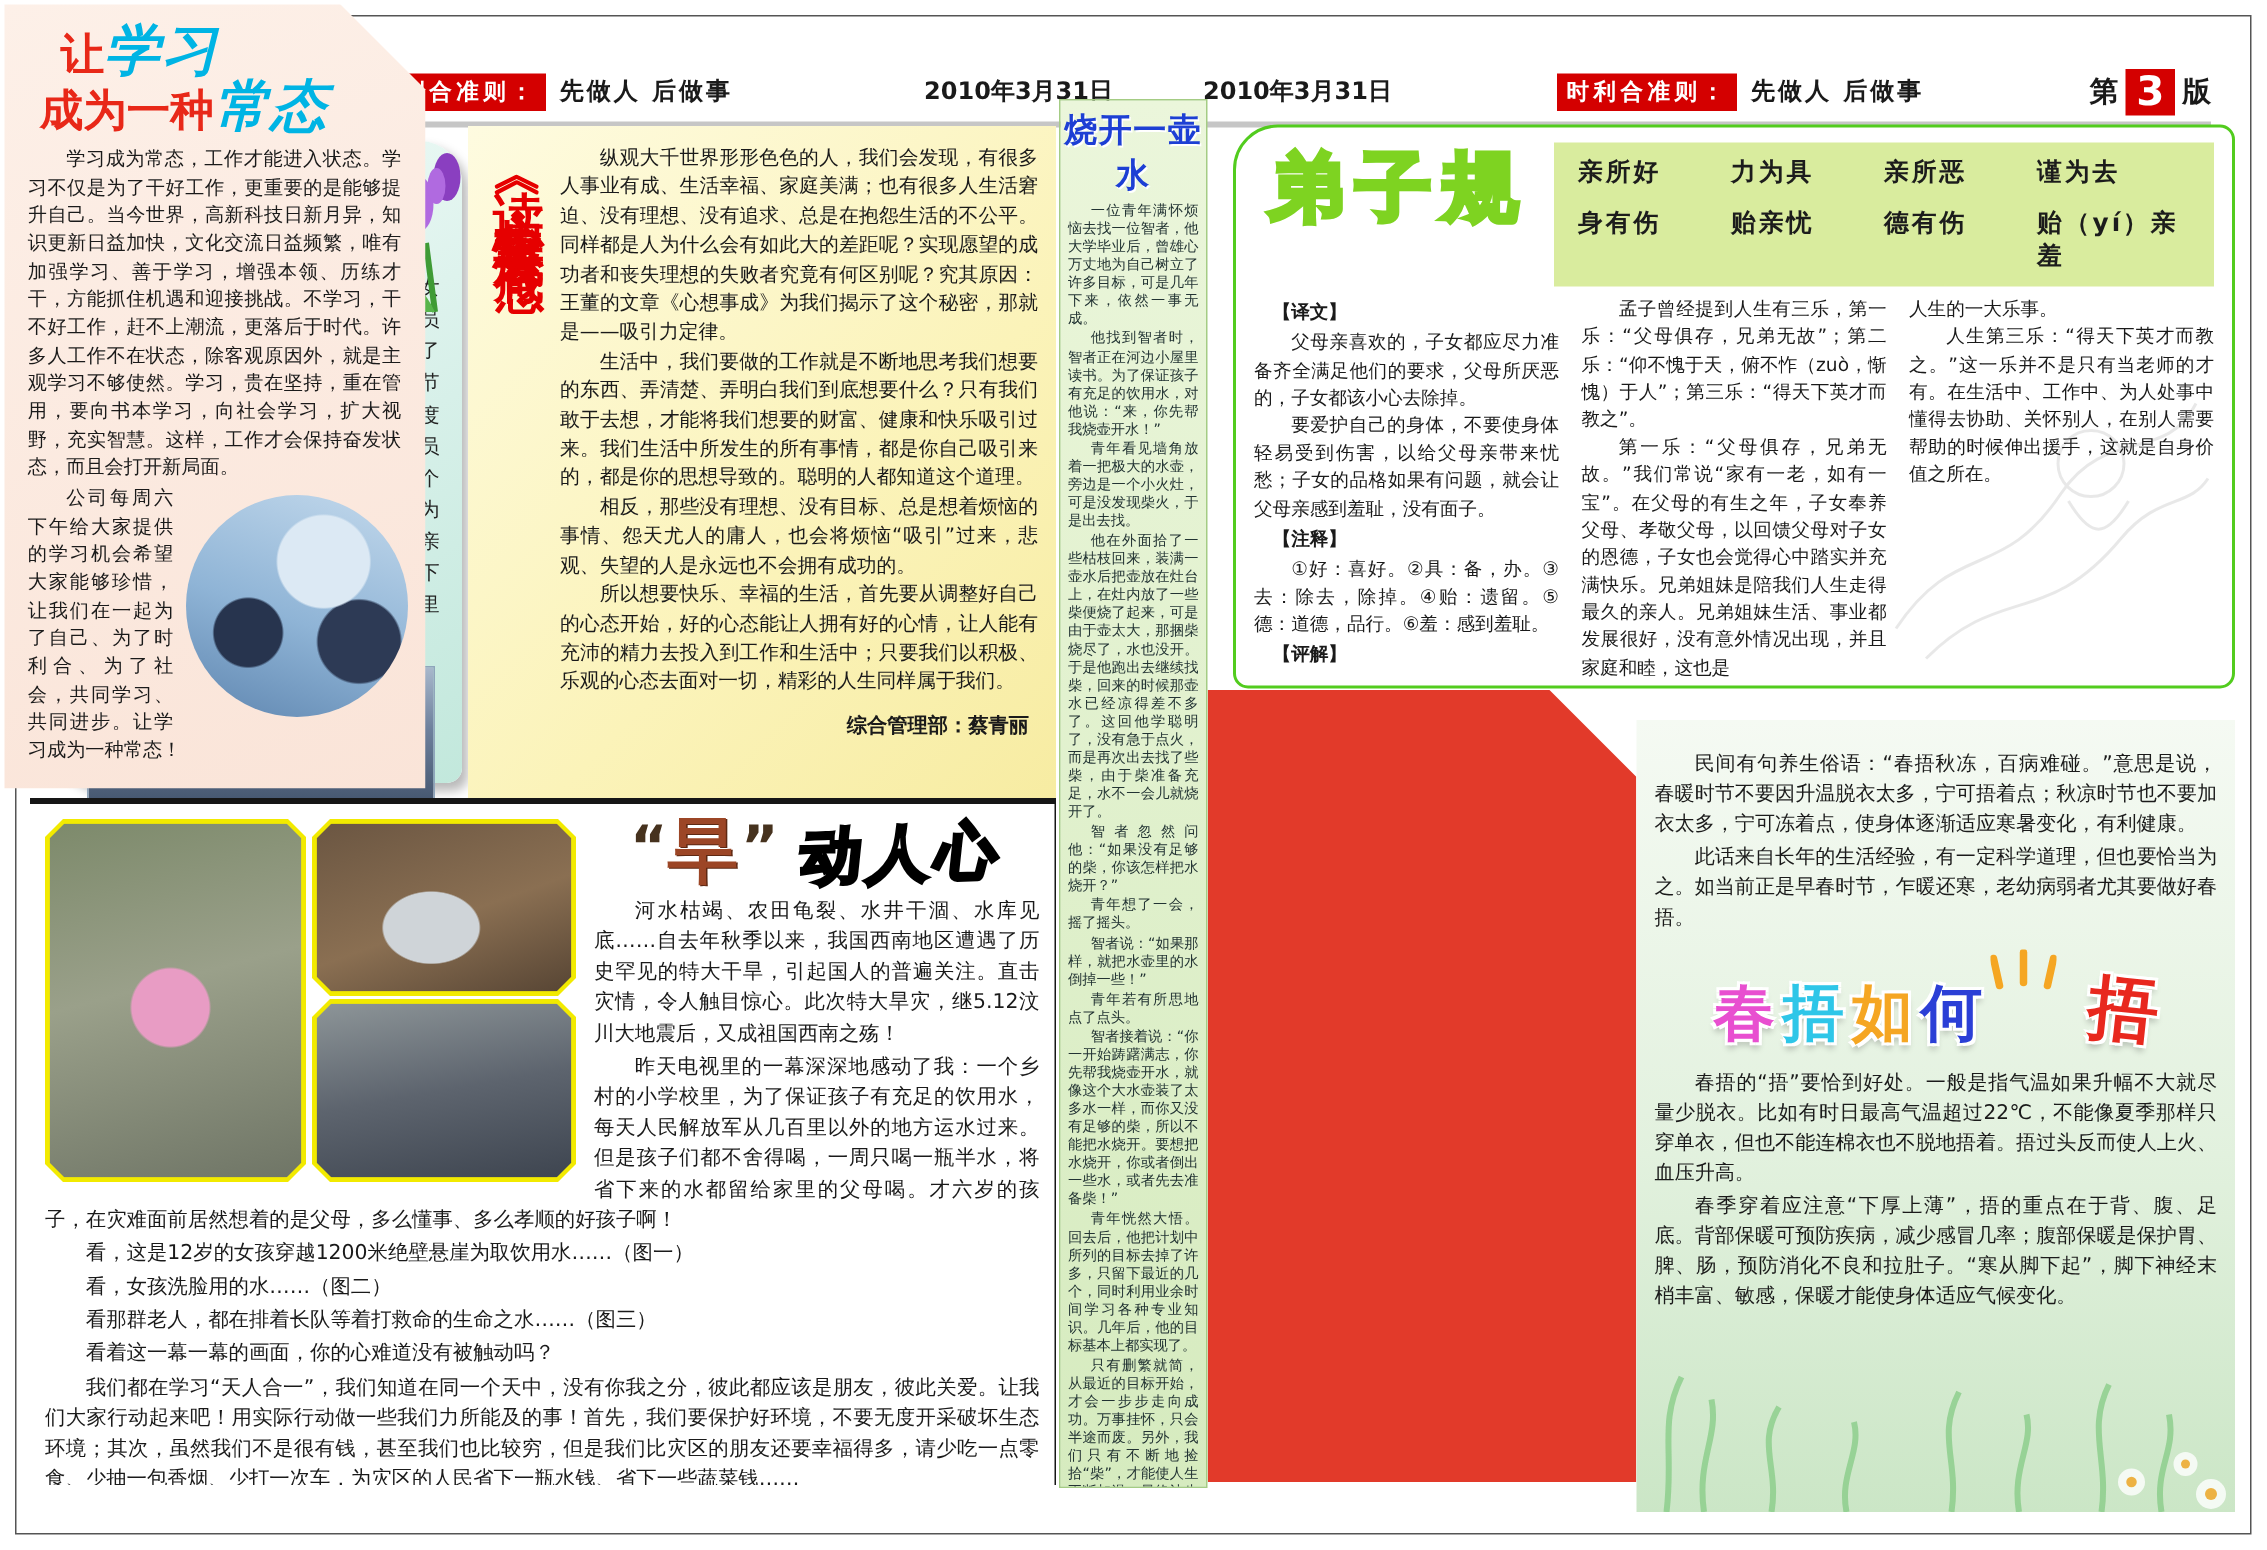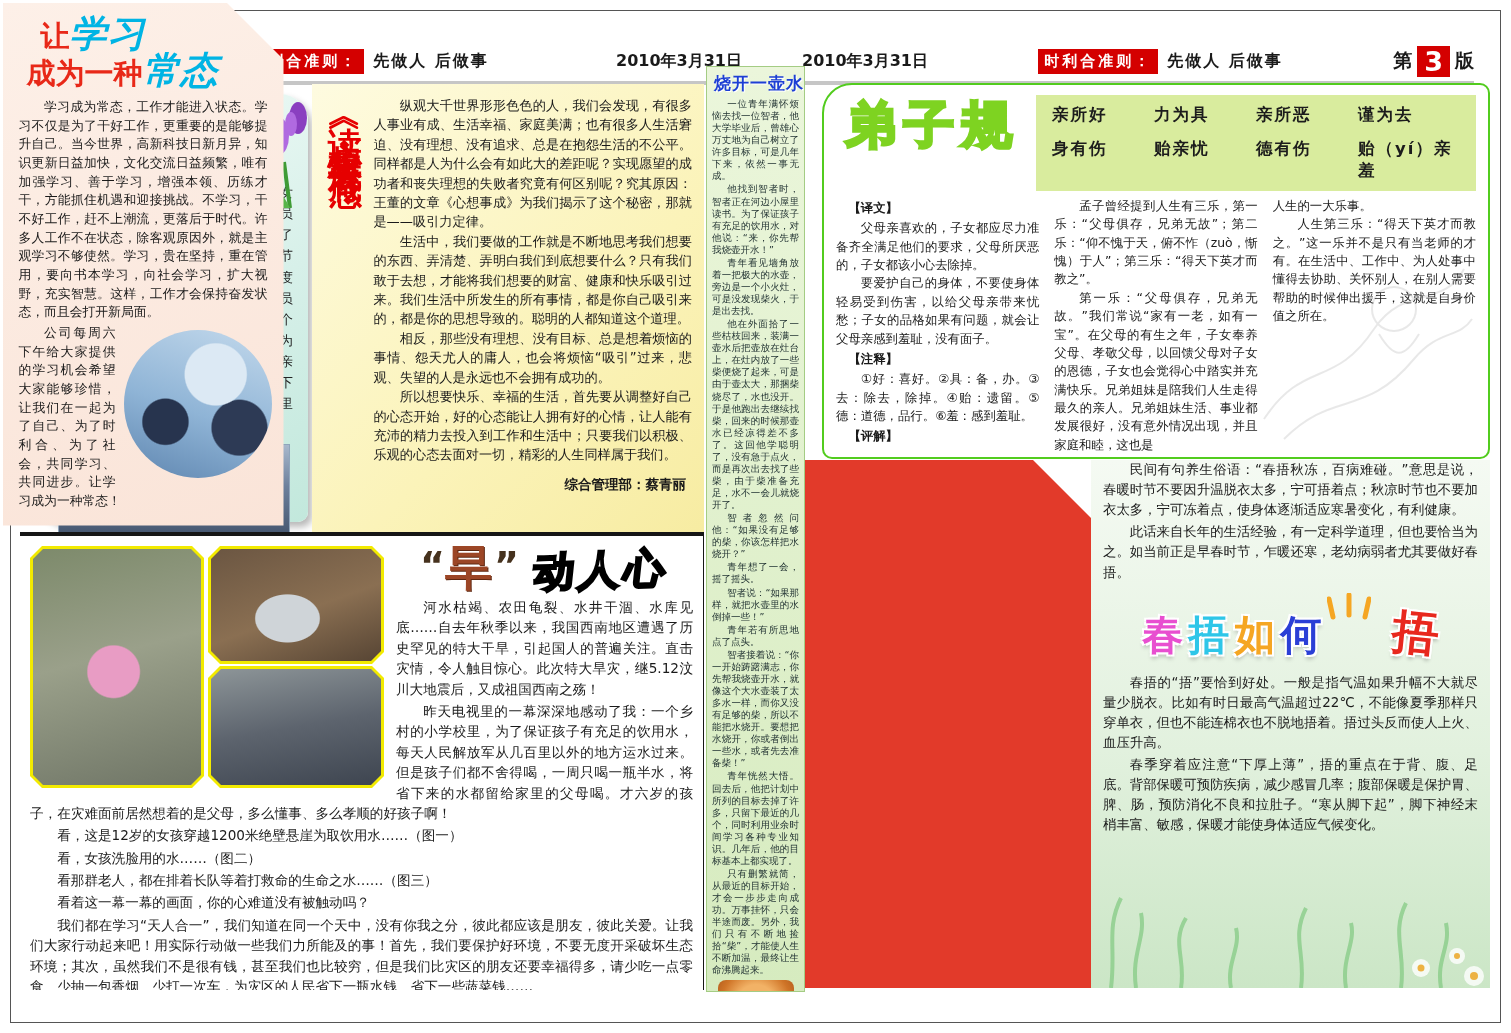--- a/index.html
+++ b/index.html
@@ -38,21 +38,21 @@
         display:flex;overflow:hidden}
   .xx-title{writing-mode:vertical-rl;text-orientation:upright;font-size:34px;font-weight:900;color:#e60000;
         letter-spacing:6px;padding:16px 6px 0 14px;line-height:1.1}
   .xx-body{flex:1;padding:12px 12px 0 4px;font-size:13.2px;line-height:1.47;text-align:justify}
   .xx-body p{margin:0;text-indent:2em}
   .xx-byline{text-align:right;margin-top:10px;padding-right:6px;font-size:13.5px;font-weight:bold}
 
   
   .boil{position:absolute;left:706px;top:66px;width:97px;height:924px;z-index:5;
         background:linear-gradient(180deg,#ebf6db 0%,#d6ebbf 100%);border:1px solid #a4cc84;overflow:hidden}
-  .bw-title{color:#1d3fd4;font-weight:900;font-size:17px;text-align:right;padding:5px 0 3px;letter-spacing:1px;
+  .bw-title{color:#1d3fd4;font-weight:900;font-size:22px;text-align:center;padding:5px 0 3px;letter-spacing:1px;
         text-shadow:1px 1px 0 #fff}
   .bw-body{padding:0 5px;font-size:9.5px;line-height:1.27;text-align:justify;color:#233}
   .bw-body p{margin:0 0 1px;text-indent:1.6em}
   .kettle{width:76px;height:56px;margin:3px auto 0;border-radius:8px;
         background:radial-gradient(circle at 50% 42%,#f2b266 0 38%,#cf7427 70%,#a9561a 100%)}
 
   
   .drought{position:absolute;left:20px;top:532px;width:684px;height:458px;background:#fff;
         border-top:4px solid #161616;border-right:1.5px solid #161616;padding:8px 10px 0 10px;box-sizing:border-box;overflow:hidden}
   .dr-photos{float:left;width:354px;height:242px;margin:2px 12px 4px 0;position:relative}
@@ -102,22 +102,22 @@
   .st-line2{margin-left:-14px}
   .st-body{font-size:12.8px;line-height:1.46;text-align:justify}
   .st-body p{margin:0 4px 2px;text-indent:2em}
   .st-photo{float:right;width:148px;height:148px;border-radius:50%;margin:6px 0 2px 8px;
         background:radial-gradient(circle at 62% 30%,#dce9f4 0 22%,rgba(0,0,0,0) 23%),
                    radial-gradient(circle at 28% 62%,#27344e 0 16%,rgba(0,0,0,0) 17%),
                    radial-gradient(circle at 78% 66%,#2d3a55 0 18%,rgba(0,0,0,0) 19%),
                    linear-gradient(200deg,#c3d9ec 0%,#8fb4d6 55%,#5f86b0 100%)}
 
   
-  .chunwu{position:absolute;left:1091px;top:460px;width:399px;height:528px;overflow:hidden;
-        background:linear-gradient(180deg,#f5faf3 0%,#e2f1de 55%,#cbe6c6 100%);box-sizing:border-box;padding:0 12px 0}
+  .chunwu{position:absolute;left:1091px;top:480px;width:399px;height:528px;overflow:hidden;
+        background:linear-gradient(180deg,#f5faf3 0%,#e2f1de 55%,#cbe6c6 100%);box-sizing:border-box;padding:20px 12px 0}
   .cw-body{font-size:13.4px;line-height:1.5;text-align:justify;position:relative;z-index:2}
   .cw-body p{margin:0 0 2px;text-indent:2em}
   .cw-title{text-align:center;margin:10px 0 8px;white-space:nowrap;position:relative;z-index:2}
   .cw-title .ch{font-size:41px;font-weight:900;
         text-shadow:-2px -2px 0 #fff,2px -2px 0 #fff,-2px 2px 0 #fff,2px 2px 0 #fff,0 4px 4px rgba(0,0,0,.25)}
   .cw-title .c1{color:#e84fd0}.cw-title .c2{color:#2ec6e8}
   .cw-title .c3{color:#f5a623}.cw-title .c4{color:#2b3fd6}
   .cw-title .c5{color:#e8281e;font-size:47px;margin-left:16px;display:inline-block;transform:rotate(6deg)}
   .grass{position:absolute;left:0;bottom:0;z-index:1;opacity:.8}
 </style>

